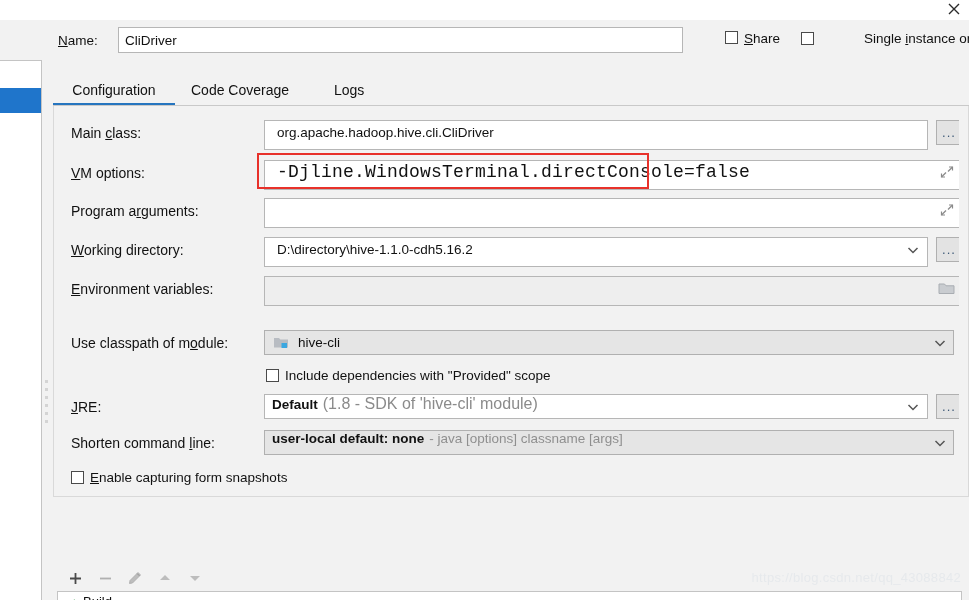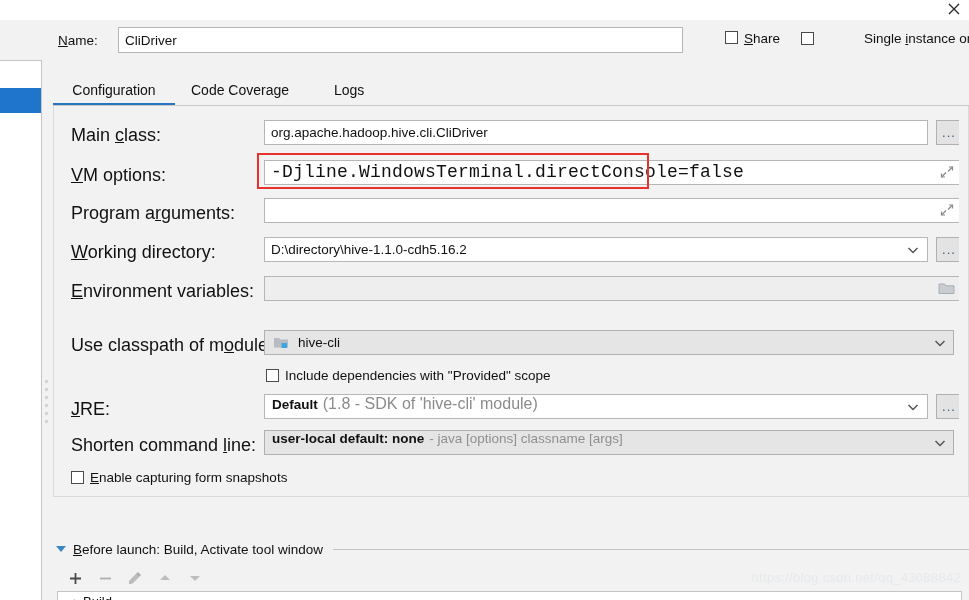--- a/index.html
+++ b/index.html
@@ -167,35 +167,35 @@
     border-left: 1px solid #d9d9d9;
     border-right: 1px solid #d9d9d9;
     border-bottom: 1px solid #d9d9d9;
     box-sizing: border-box;
   }
 
   .row { position: absolute; left: 0; width: 916px; }
   .row-label {
     position: absolute;
     left: 17px;
-    font-size: 18px;
+    font-size: 14px;
     color: #111;
     white-space: nowrap;
   }
 
   .fld {
     position: absolute;
     box-sizing: border-box;
     border: 1px solid #b6b6b6;
     background: #ffffff;
     font-family: "Liberation Sans", sans-serif;
     font-size: 13.5px;
     color: #111;
-    padding: 0 6px;
-    height: 25px;
+    padding: 0 12px;
+    height: 30px;
     line-height: 23px;
     outline: none;
     white-space: nowrap;
     overflow: hidden;
   }
   .fld.disabled {
     background: #eeeeee;
     color: #575757;
   }
   .fld.mono {
@@ -569,25 +569,20 @@
     <div id="snapshots-wrap">
       <span class="cbox"></span>
       <span class="lbl"><span class="mn">E</span>nable capturing form snapshots</span>
     </div>
 
     <div id="vm-highlight"></div>
   </div>
 
   <div id="scroll-track"></div>
 
-  <div id="before-launch">
-    <div id="bl-triangle"></div>
-    <div id="bl-title"><span class="mn">B</span>efore launch: Build, Activate tool window</div>
-    <div id="bl-line"></div>
-  </div>
 
   <div id="bl-toolbar">
     <div class="tb-btn">
       <svg width="15" height="15" viewBox="0 0 15 15">
         <path d="M7.5 2 L7.5 13 M2 7.5 L13 7.5" stroke="#4a4a4a" stroke-width="1.8" fill="none"></path>
       </svg>
     </div>
     <div class="tb-btn">
       <svg width="15" height="15" viewBox="0 0 15 15">
         <path d="M2 7.5 L13 7.5" stroke="#b0b0b0" stroke-width="1.8" fill="none"></path>

